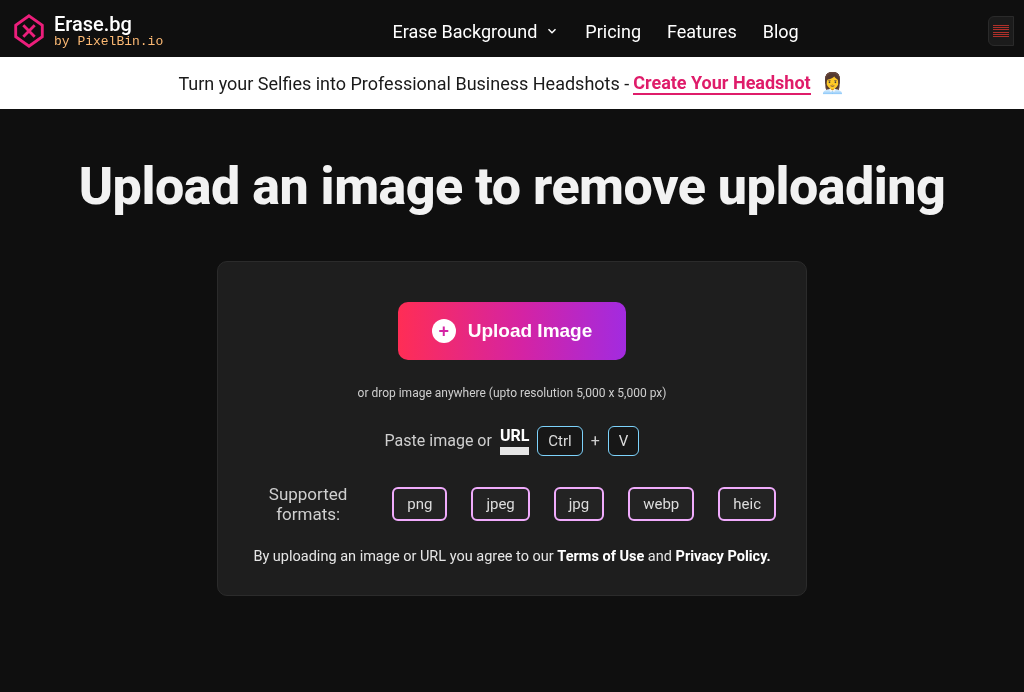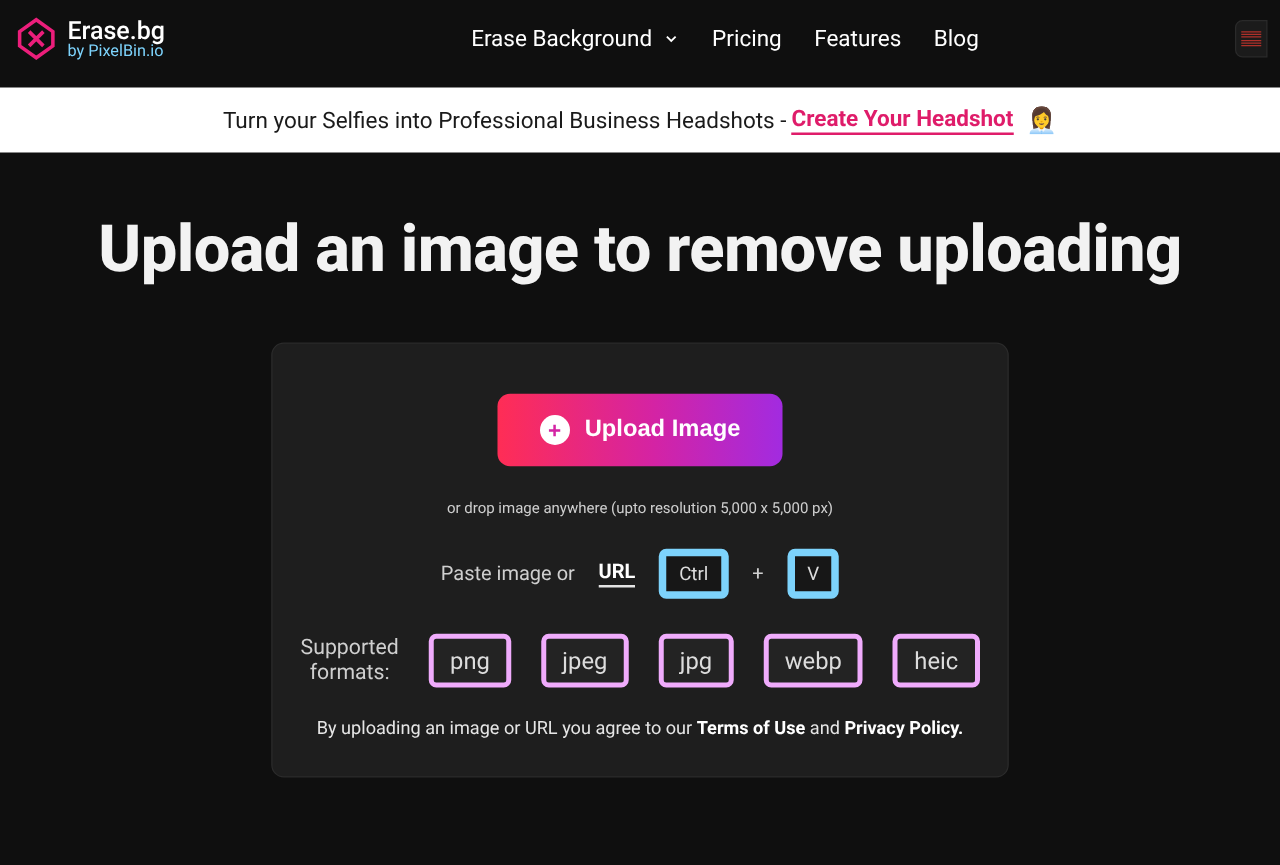--- a/index.html
+++ b/index.html
@@ -9,32 +9,32 @@
   background: #0f0f0f;
   font-family: -apple-system, BlinkMacSystemFont, "Segoe UI", Roboto, Arial, sans-serif;
   color: #fff;
   overflow: hidden;
 }
 
 
 .header {
   display: flex;
   align-items: center;
-  padding: 12px 10px 20px 10px;
+  padding: 12px 10px 7px 10px;
   background: #0f0f0f;
   justify-content: space-between;
 }
 .header-left {
   display: flex;
   align-items: center;
 }
 .logo-svg { width: 38px; height: 38px; margin-right: 6px; }
 .brand-text { display: flex; flex-direction: column; line-height: 1.1; }
 .brand-title { font-size: 20px; font-weight: 500; color: #fff; }
-.brand-sub { font-size: 13px; color: #7dd3fc; }
+.brand-sub { font-size: 13px; color: #fdba74; font-family: Liberation Mono, monospace; }
 .nav { display: flex; align-items: center; gap: 26px; margin-left: 60px; }
 .nav-item { font-size: 18px; color: #fff; cursor: pointer; display: flex; align-items: center; gap: 8px; }
 .chevron { width: 14px; height: 14px; }
 .header-right { display: flex; align-items: center; }
 .flag-btn {
   width: 26px; height: 30px;
   background: #1b1b1b;
   border: 1px solid #2a2a2a;
   border-radius: 6px 0 0 6px;
   display: flex; align-items: center; justify-content: center;
@@ -110,54 +110,54 @@
 }
 .plus-circle span { color: #d423a4; font-weight: 900; font-size: 18px; line-height: 1; }
 
 .drop-text { margin-top: 26px; font-size: 12px; color: #cfcfcf; }
 
 .paste-row {
   margin-top: 26px;
   display: flex;
   justify-content: center;
   align-items: center;
-  gap: 19px;
+  gap: 8px;
   color: #cfcfcf;
   font-size: 16px;
 }
 .url-link {
   color: #fff; font-weight: 700;
-  border-bottom: 2px solid #e5e5e5;
+  border-bottom: 8px solid #e5e5e5;
   padding-bottom: 2px;
 }
 .kbd {
-  border: 6px solid #7dd3fc;
+  border: 1px solid #7dd3fc;
   background: #171717;
   border-radius: 6px;
   padding: 5px 10px;
   font-size: 15px;
   color: #dcdcdc;
 }
 .plus-sep { color: #cfcfcf; }
 
 .formats-row {
   margin-top: 28px;
   display: flex;
   justify-content: center;
   align-items: center;
   gap: 24px;
   color: #cfcfcf;
   font-size: 17px;
 }
 .fmt {
-  border: 4px solid #f0abfc;
+  border: 2px solid #f0abfc;
   background: #232323;
   border-radius: 6px;
   padding: 6px 13px;
-  font-size: 19px;
+  font-size: 15px;
   color: #dcdcdc;
 }
 
 .terms {
   margin-top: 24px;
   font-size: 14.5px;
   color: #e6e6e6;
 }
 .terms b { font-weight: 700; color: #fff; }
 </style>

